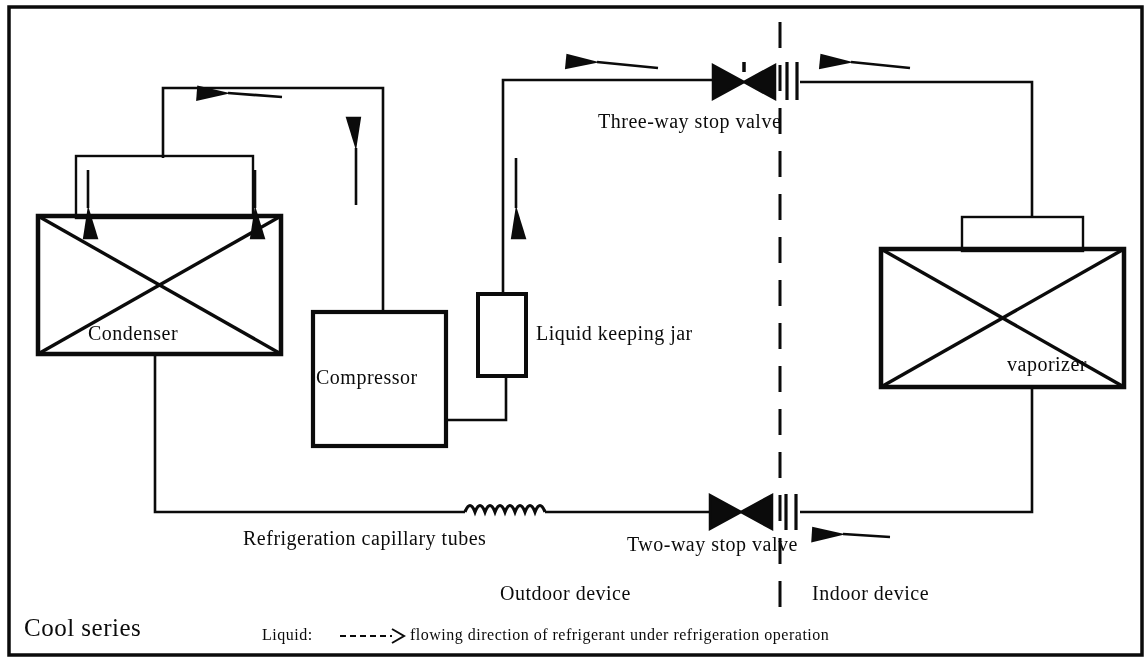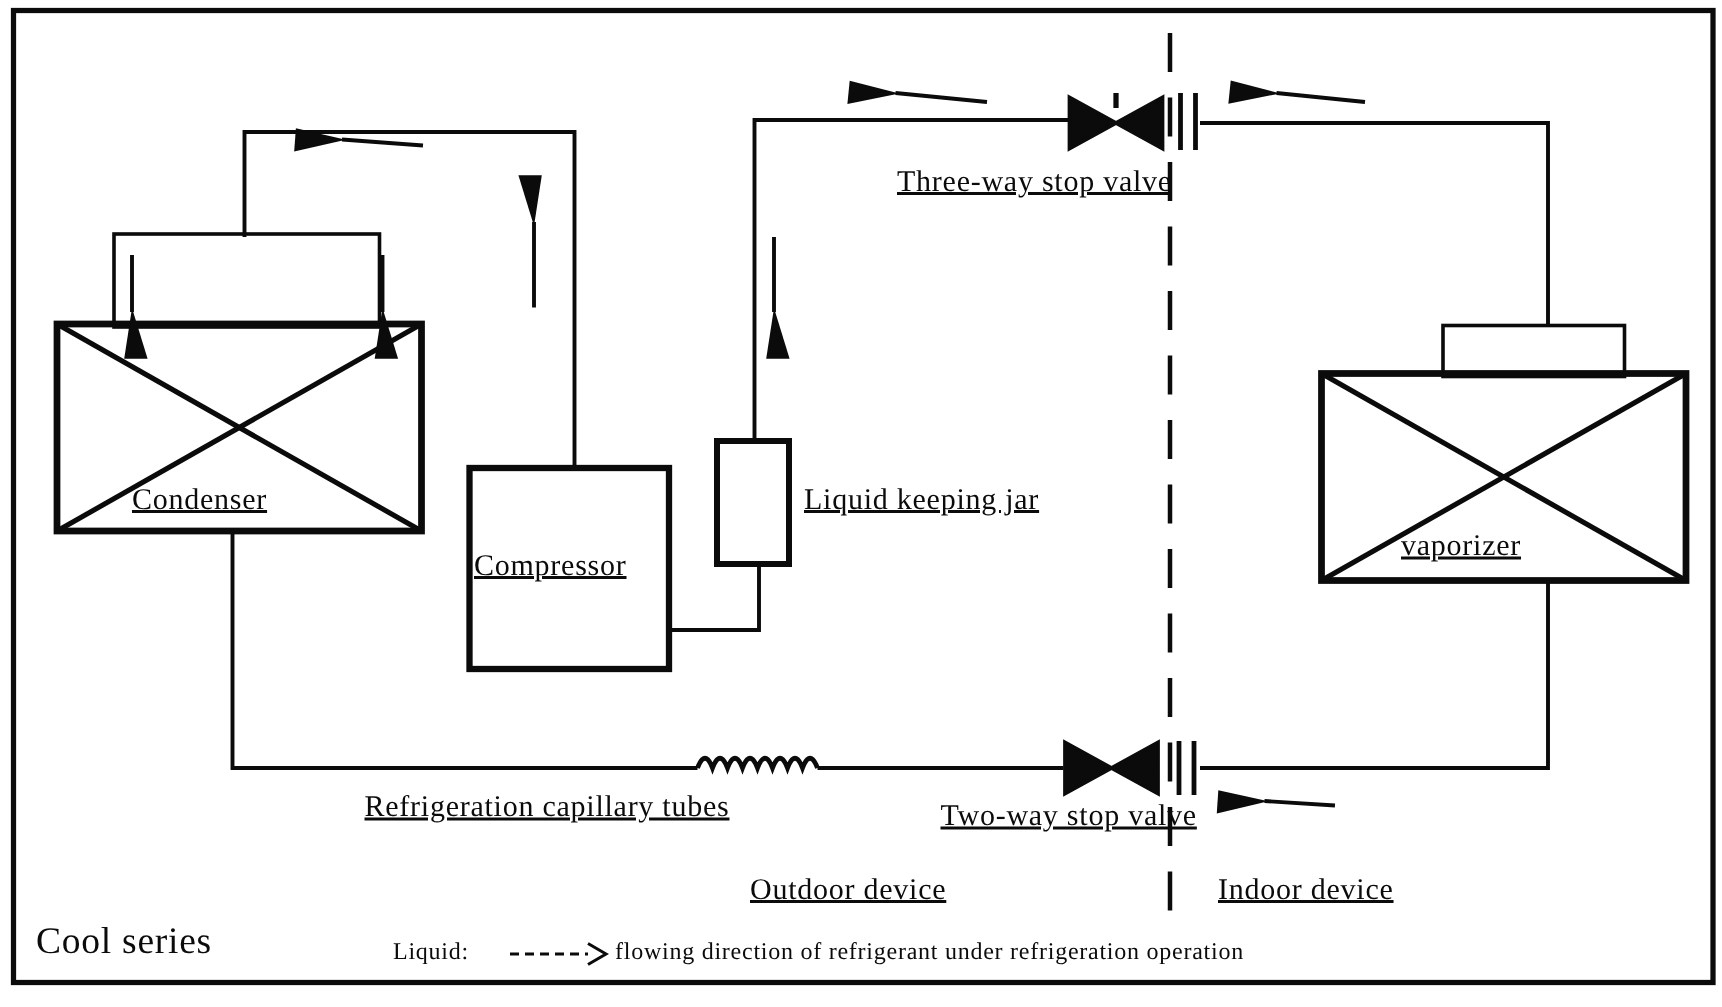--- a/index.html
+++ b/index.html
@@ -1,20 +1,20 @@
 <!DOCTYPE html>
 <html><head>
 <meta charset="utf-8">
 <style>
   html,body{margin:0;padding:0;background:#ffffff;}
   body{font-family:"Liberation Serif",serif;}
   #root{position:relative;width:1148px;height:671px;background:#fff;overflow:hidden;}
   svg.diagram{position:absolute;left:0;top:0;width:1148px;height:671px;}
   .lbl{position:absolute;white-space:nowrap;color:#0b0b0b;font-family:"Liberation Serif",serif;letter-spacing:.5px;}
-  .lbl-md{font-size:20px;text-decoration:underline;}
+  .lbl-md{font-size:20px;}
   .lbl-big{font-size:25px;text-align:right;}
   .lbl-rm{font-size:16px;}
 </style>
 </head>
 <body>
 
 <div id="root">
 
   <svg class="diagram" viewBox="0 0 1148 671">
     <defs>
@@ -87,21 +87,21 @@
       <path d="M392,629 L404,636 L392,643" fill="none" stroke="#0b0b0b" stroke-width="2"></path>
     </g>
   </svg>
 
   <div class="lbl lbl-md" style="left:88px;top:322px;">Condenser</div>
 
   <div class="lbl lbl-md" style="left:316px;top:366px;text-align:right;">Compressor</div>
 
   <div class="lbl lbl-md" style="left:536px;top:322px;">Liquid keeping jar</div>
 
-  <div class="lbl lbl-md" style="left:934px;top:353px;">vaporizer</div>
+  <div class="lbl lbl-md" style="left:1007px;top:353px;">vaporizer</div>
 
   <div class="lbl lbl-md" style="left:598px;top:110px;">Three-way stop valve</div>
 
   <div class="lbl lbl-md" style="left:243px;top:527px;">Refrigeration capillary tubes</div>
 
   <div class="lbl lbl-md" style="left:627px;top:533px;">Two-way stop valve</div>
 
   <div class="lbl lbl-md" style="left:500px;top:582px;">Outdoor device</div>
 
   <div class="lbl lbl-md" style="left:812px;top:582px;">Indoor device</div>

